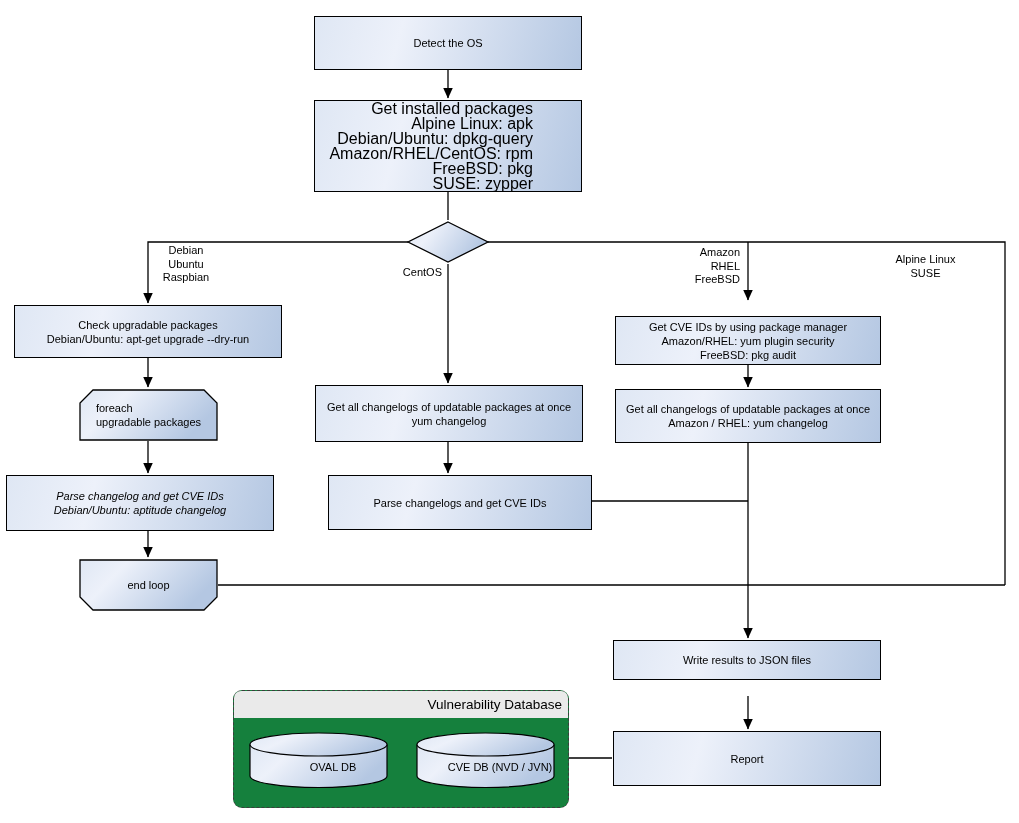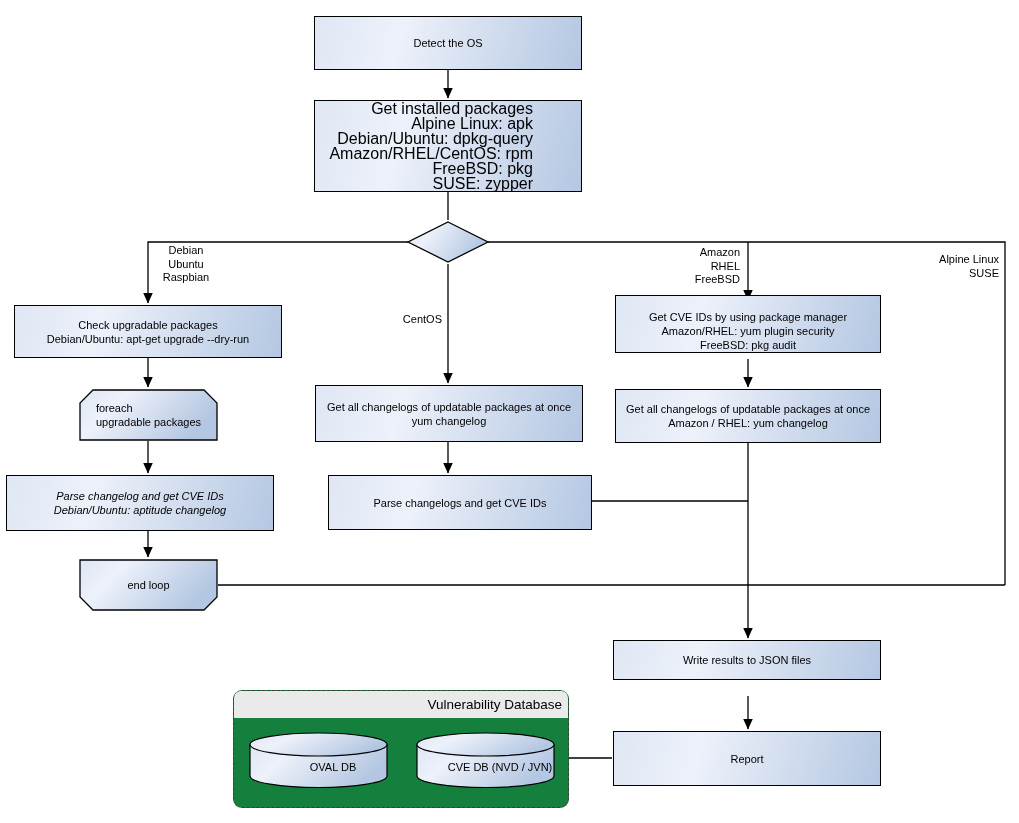--- a/index.html
+++ b/index.html
@@ -175,21 +175,21 @@
 
   <div class="node" style="left:315px;top:385px;width:268px;height:57px;">
     <div class="node-text nowrap">Get all changelogs of updatable packages at once
 yum changelog</div>
   </div>
 
   <div class="node" style="left:328px;top:475px;width:264px;height:55px;">
     <div class="node-text">Parse changelogs and get CVE IDs</div>
   </div>
 
-  <div class="node" style="left:615px;top:295px;width:266px;height:58px;align-items:flex-end;">
+  <div class="node" style="left:615px;top:316px;width:266px;height:49px;">
     <div class="node-text">Get CVE IDs by using package manager
 Amazon/RHEL: yum plugin security
 FreeBSD: pkg audit</div>
   </div>
 
   <div class="node" style="left:615px;top:389px;width:266px;height:54px;">
     <div class="node-text nowrap">Get all changelogs of updatable packages at once
 Amazon / RHEL: yum changelog</div>
   </div>
 
@@ -198,27 +198,27 @@
   </div>
 
   <div class="node" style="left:613px;top:731px;width:268px;height:55px;">
     <div class="node-text">Report</div>
   </div>
 
   <div class="branch-label" style="left:150px;top:244px;width:72px;text-align:center;">Debian
 Ubuntu
 Raspbian</div>
 
-  <div class="branch-label" style="left:377px;top:266px;width:65px;text-align:right;margin-top:47px;">CentOS</div>
+  <div class="branch-label" style="left:377px;top:266px;width:65px;text-align:right;">CentOS</div>
 
   <div class="branch-label" style="left:655px;top:246px;width:85px;text-align:right;">Amazon
 RHEL
 FreeBSD</div>
 
-  <div class="branch-label" style="left:892px;top:253px;width:107px;text-align:right;">Alpine Linux
+  <div class="branch-label" style="left:872px;top:253px;width:107px;text-align:center;">Alpine Linux
 SUSE</div>
 
   <div class="db-group">
     <div class="db-header">
       <span>Vulnerability Database</span>
     </div>
 
     <div class="cylinder shape-node" style="left:15px;top:41px;">
       <svg width="139" height="57" viewBox="0 0 139 57">
         <path d="M1 12.5 L1 44 A68.5 11.5 0 0 0 138 44 L138 12.5" fill="url(#shapeGrad)" stroke="#000" stroke-width="1.2"></path>

